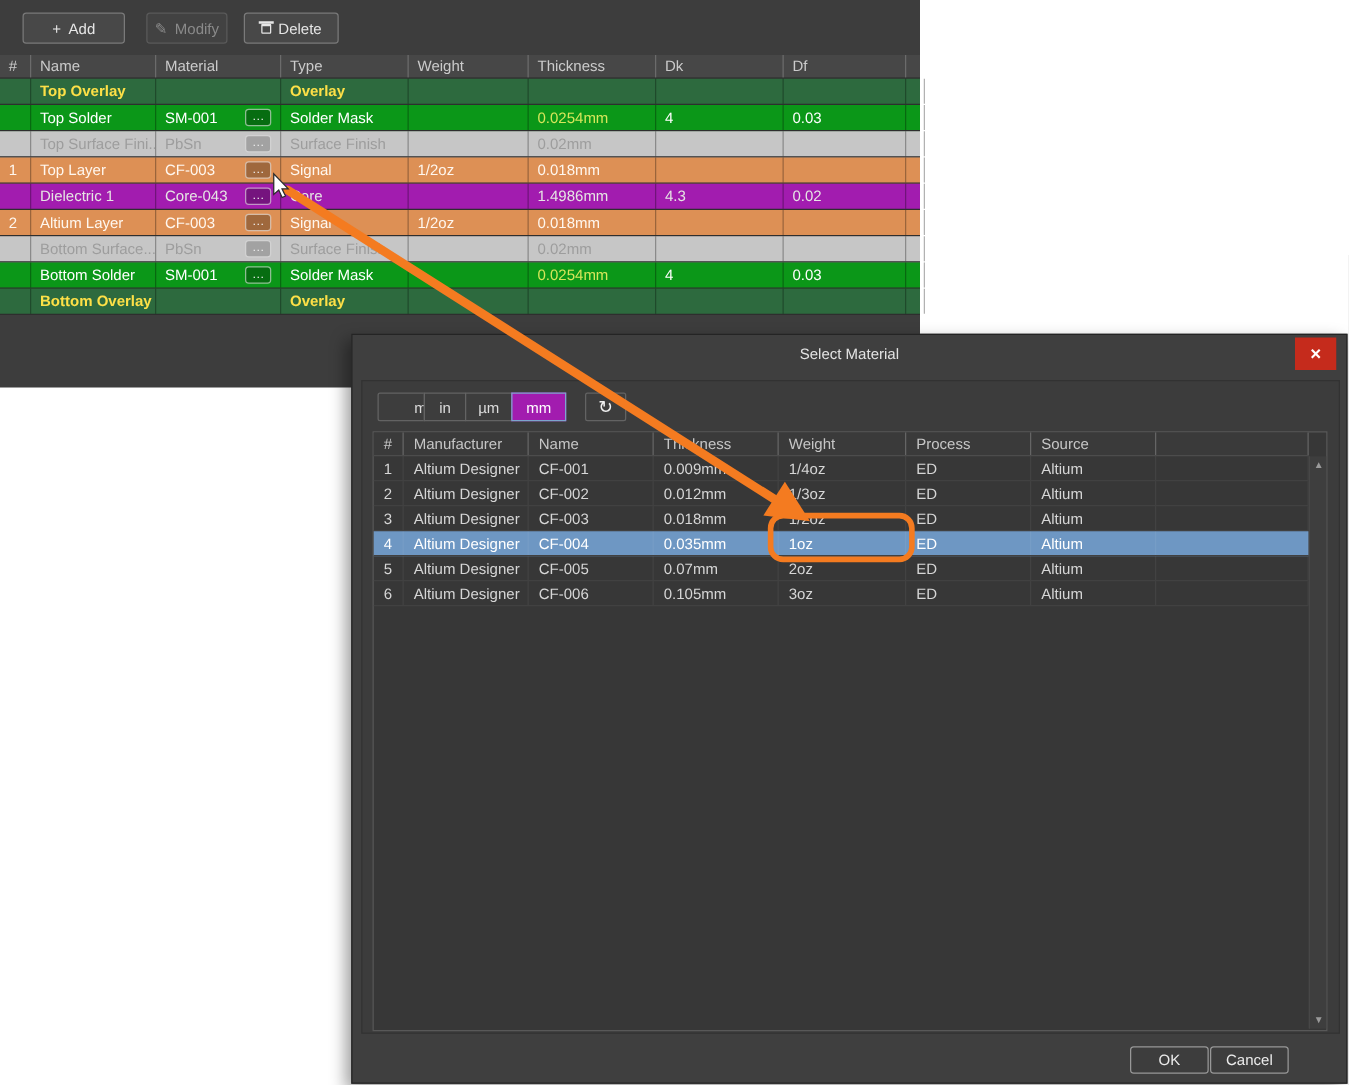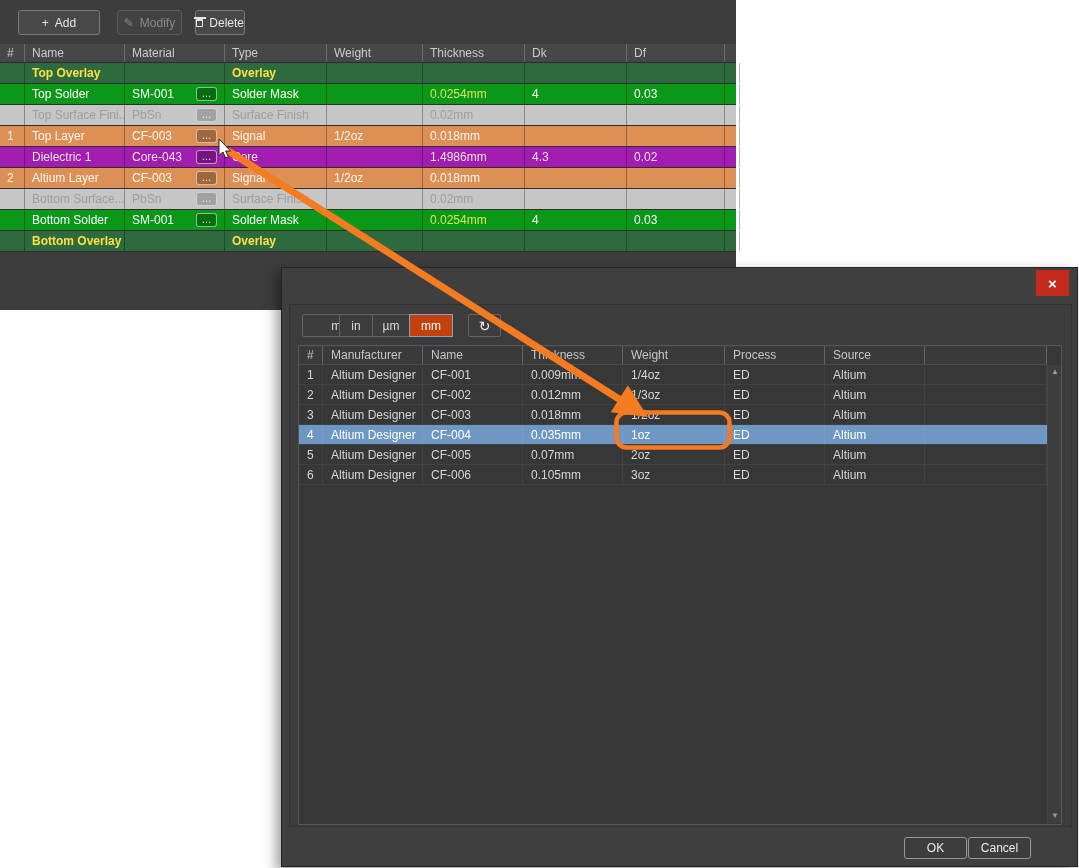--- a/index.html
+++ b/index.html
@@ -39,21 +39,21 @@
     border:1px solid #242424;box-shadow:-5px 5px 12px rgba(0,0,0,0.38);}
   .dlg-title{position:absolute;left:0;top:0;right:0;height:30px;line-height:30px;text-align:center;color:#e3e3e3;}
   .dlg-close{position:absolute;top:2px;right:8px;width:33px;height:26px;background:#c52b1c;color:#ffffff;
     display:flex;align-items:center;justify-content:center;font-size:15px;font-weight:bold;cursor:default;}
   .dlg-frame{position:absolute;left:7px;top:36px;width:783px;height:523px;background:#3c3c3c;border:1px solid #323232;}
 
   .units{position:absolute;left:12px;top:9px;display:flex;}
   .ubtn{height:23px;background:#3d3d3d;border:1px solid #636363;color:#dcdcdc;display:flex;align-items:center;
     justify-content:center;margin-left:-1px;cursor:default;}
   .ubtn:first-child{margin-left:0;border-radius:2px 0 0 2px;padding-left:36px;}
-  .ubtn.sel{background:#c2410c;border-color:#7da5cc;color:#ffffff;}
+  .ubtn.sel{background:#a21caf;border-color:#7da5cc;color:#ffffff;}
   .ubtn-refresh{position:absolute;left:178px;top:9px;width:33px;height:23px;background:#3d3d3d;border:1px solid #636363;
     border-radius:2px;color:#f0f0f0;display:flex;align-items:center;justify-content:center;font-size:14px;cursor:default;}
 
   .dlist{position:absolute;left:8px;top:40px;width:764px;height:480px;background:#373737;border:1px solid #585858;}
   .drow{display:grid;grid-template-columns:24px 100px 100px 100px 102px 100px 100px 1fr;height:20px;
     color:#d6d6d6;border-bottom:1px solid #414141;}
   .dhead{height:19px;color:#c6c6c6;border-bottom:1px solid #4c4c4c;background:#3a3a3a;}
   .dcell{padding:0 8px;display:flex;align-items:center;overflow:hidden;white-space:nowrap;height:100%;
     border-right:1px solid rgba(255,255,255,0.06);}
   .dhead .dcell{border-right:1px solid rgba(255,255,255,0.22);}
@@ -78,21 +78,21 @@
 <div id="stack-panel">
   <div class="sp-toolbar">
     <div class="tbtn" style="left:18px;width:82px;">
       <span class="gi">+</span>
       <span>Add</span>
     </div>
     <div class="tbtn disabled" style="left:117px;width:65px;">
       <span class="gi">✎</span>
       <span>Modify</span>
     </div>
-    <div class="tbtn" style="left:195px;width:50px;">
+    <div class="tbtn" style="left:195px;width:76px;">
       <span class="trash-icon"></span>
       <span>Delete</span>
     </div>
   </div>
 
   <div class="stack-table">
     <div class="srow shead">
       <div class="scell">#</div>
       <div class="scell">Name</div>
       <div class="scell">Material</div>
@@ -229,20 +229,21 @@
       <div class="scell"></div>
       <div class="scell"></div>
       <div class="scell"></div>
       <div class="scell"></div>
       <div class="scell"></div>
     </div>
   </div>
 </div>
 
 <div id="dialog">
+  <div class="dlg-title">Select Material</div>
   <div class="dlg-close">
     <span>×</span>
   </div>
 
   <div class="dlg-frame">
     <div class="units">
       <div class="ubtn" style="width:37px;">mil</div>
       <div class="ubtn" style="width:34px;">in</div>
       <div class="ubtn" style="width:38px;">µm</div>
       <div class="ubtn sel" style="width:44px;">mm</div>

